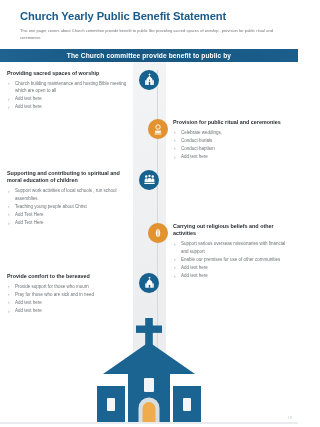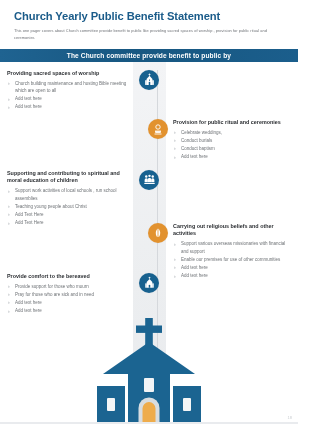--- a/index.html
+++ b/index.html
@@ -10,21 +10,21 @@
   body {
     width: 298px;
     height: 427px;
     font-family: "Liberation Sans", sans-serif;
     overflow: hidden;
     position: relative;
   }
 
   
   .page-head {
-    padding: 10px 14px 0 14px;
+    padding: 10px 14px 0 20px;
   }
   .page-title {
     font-size: 11.2px;
     font-weight: bold;
     color: #1b5c8a;
     letter-spacing: -0.1px;
     margin: 0 0 5px 0;
     line-height: 1.15;
   }
   .page-sub {

